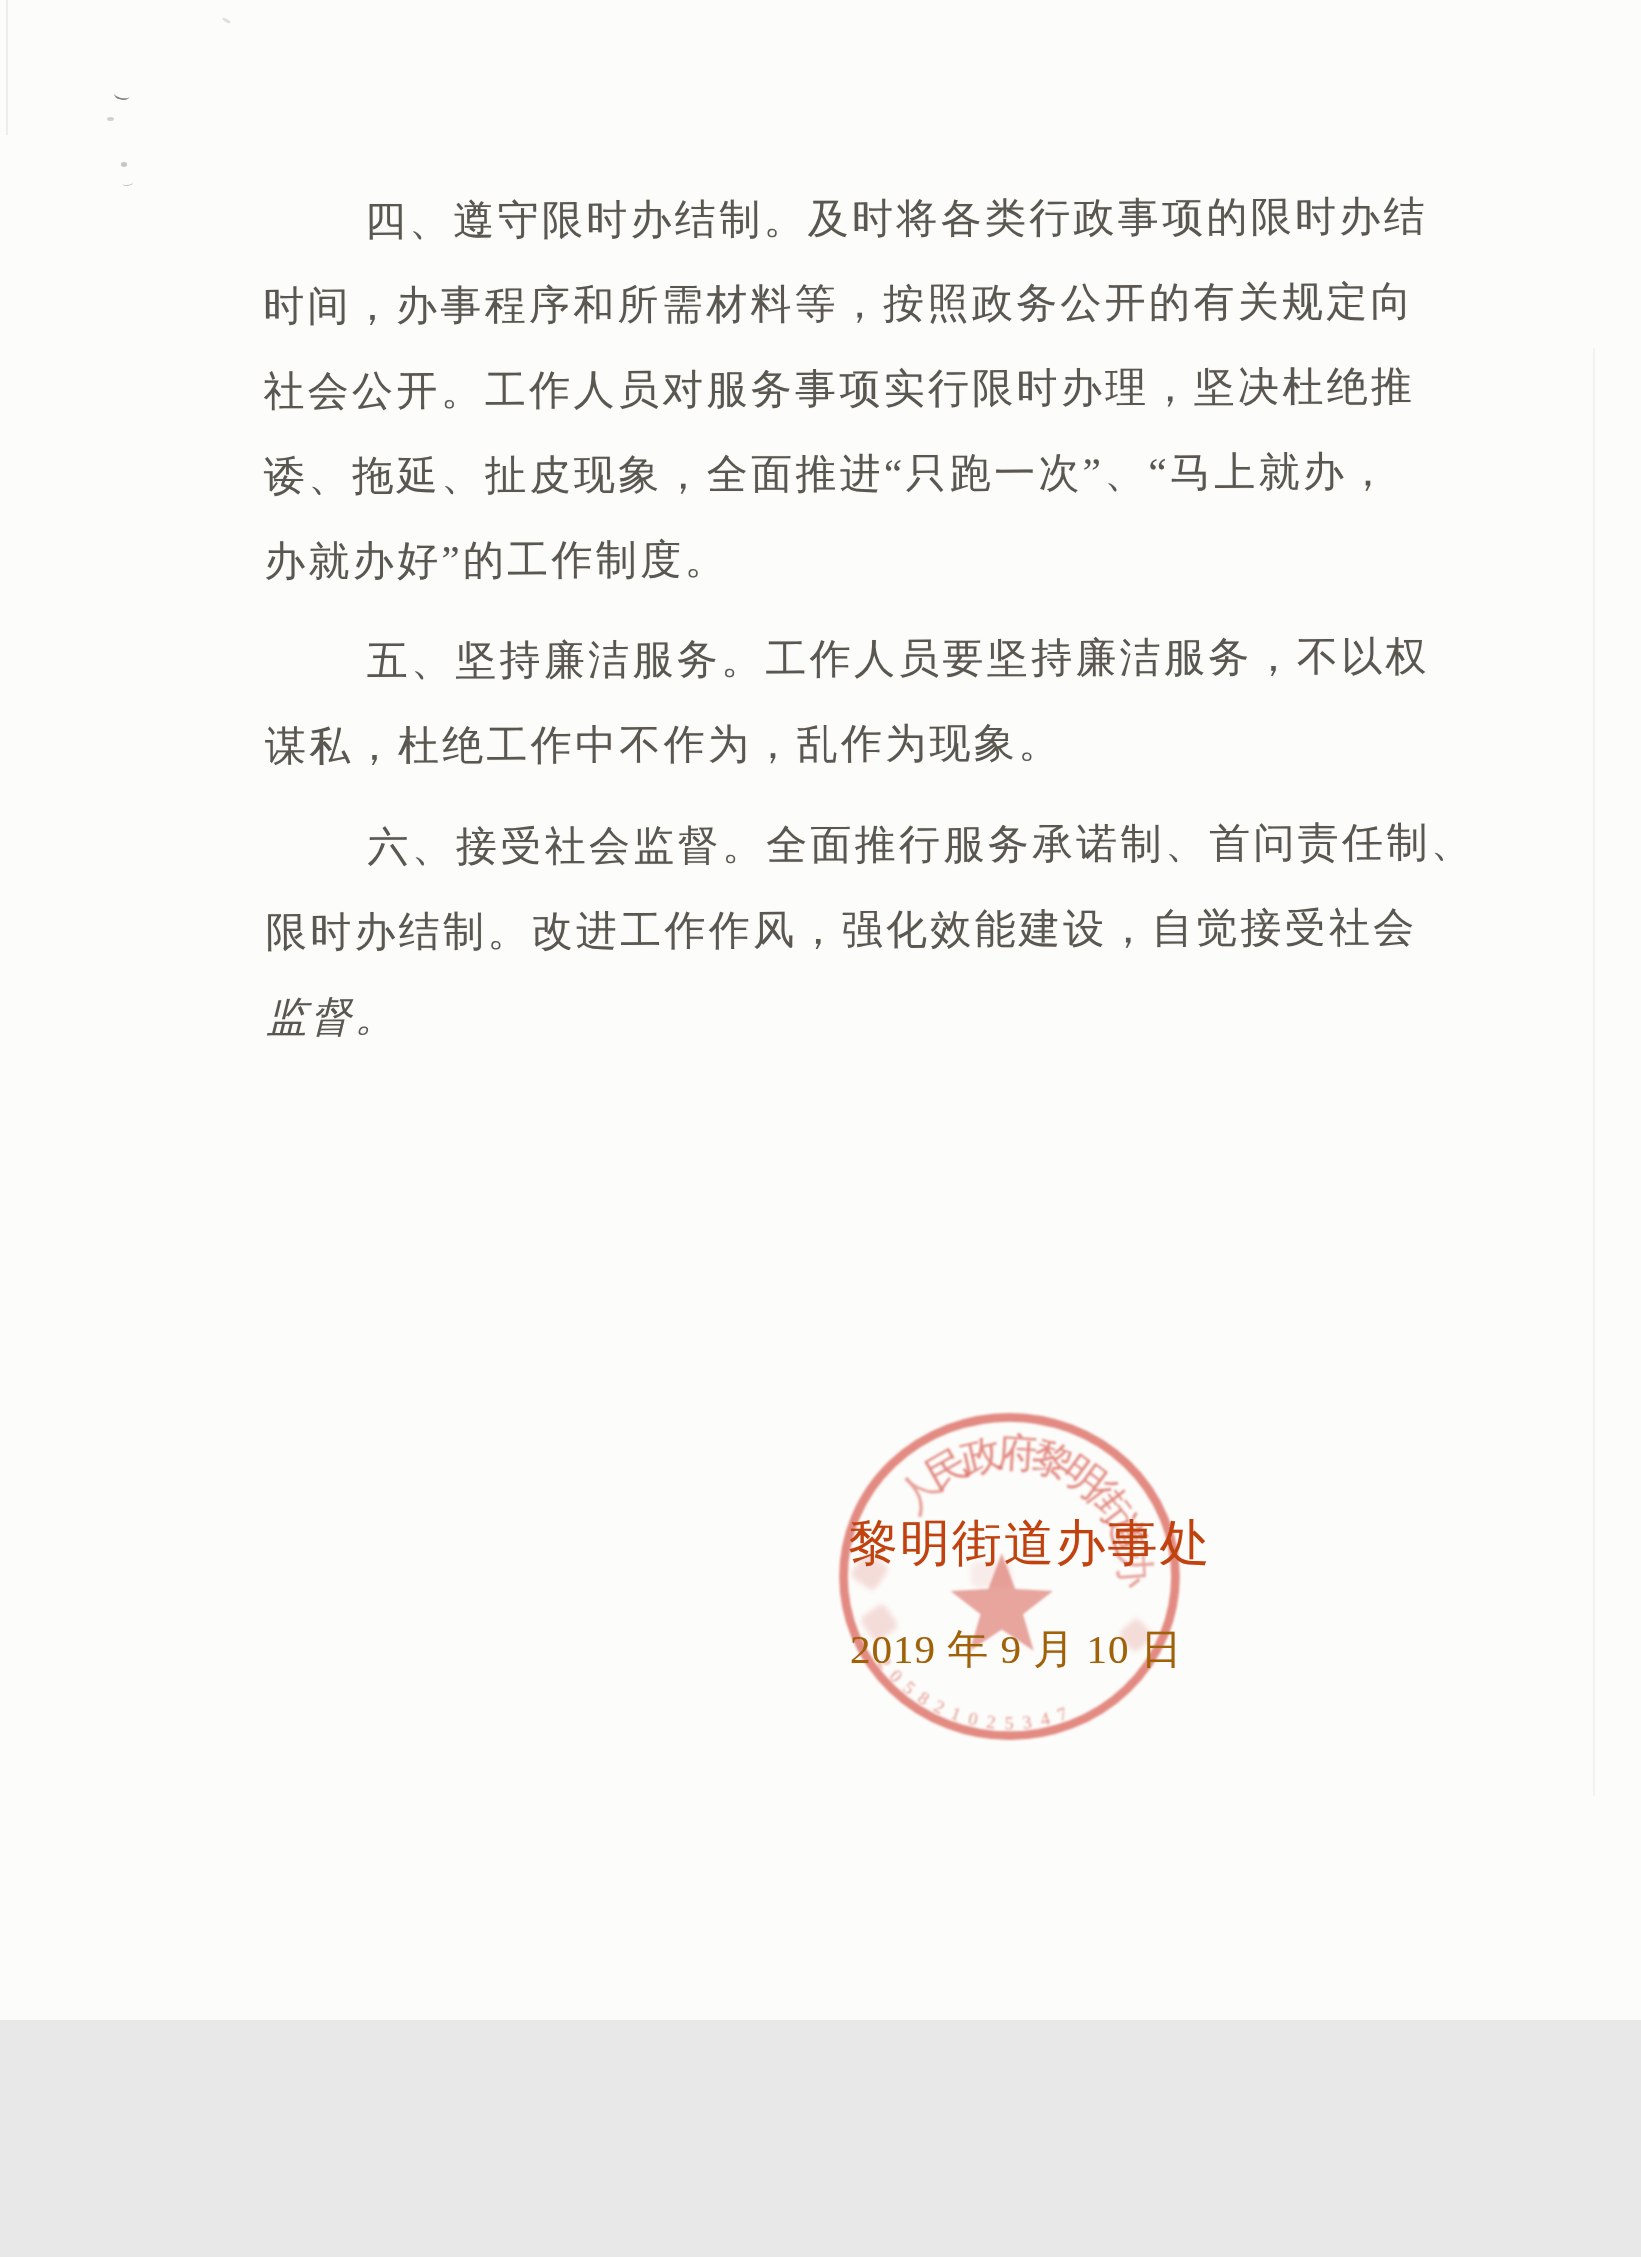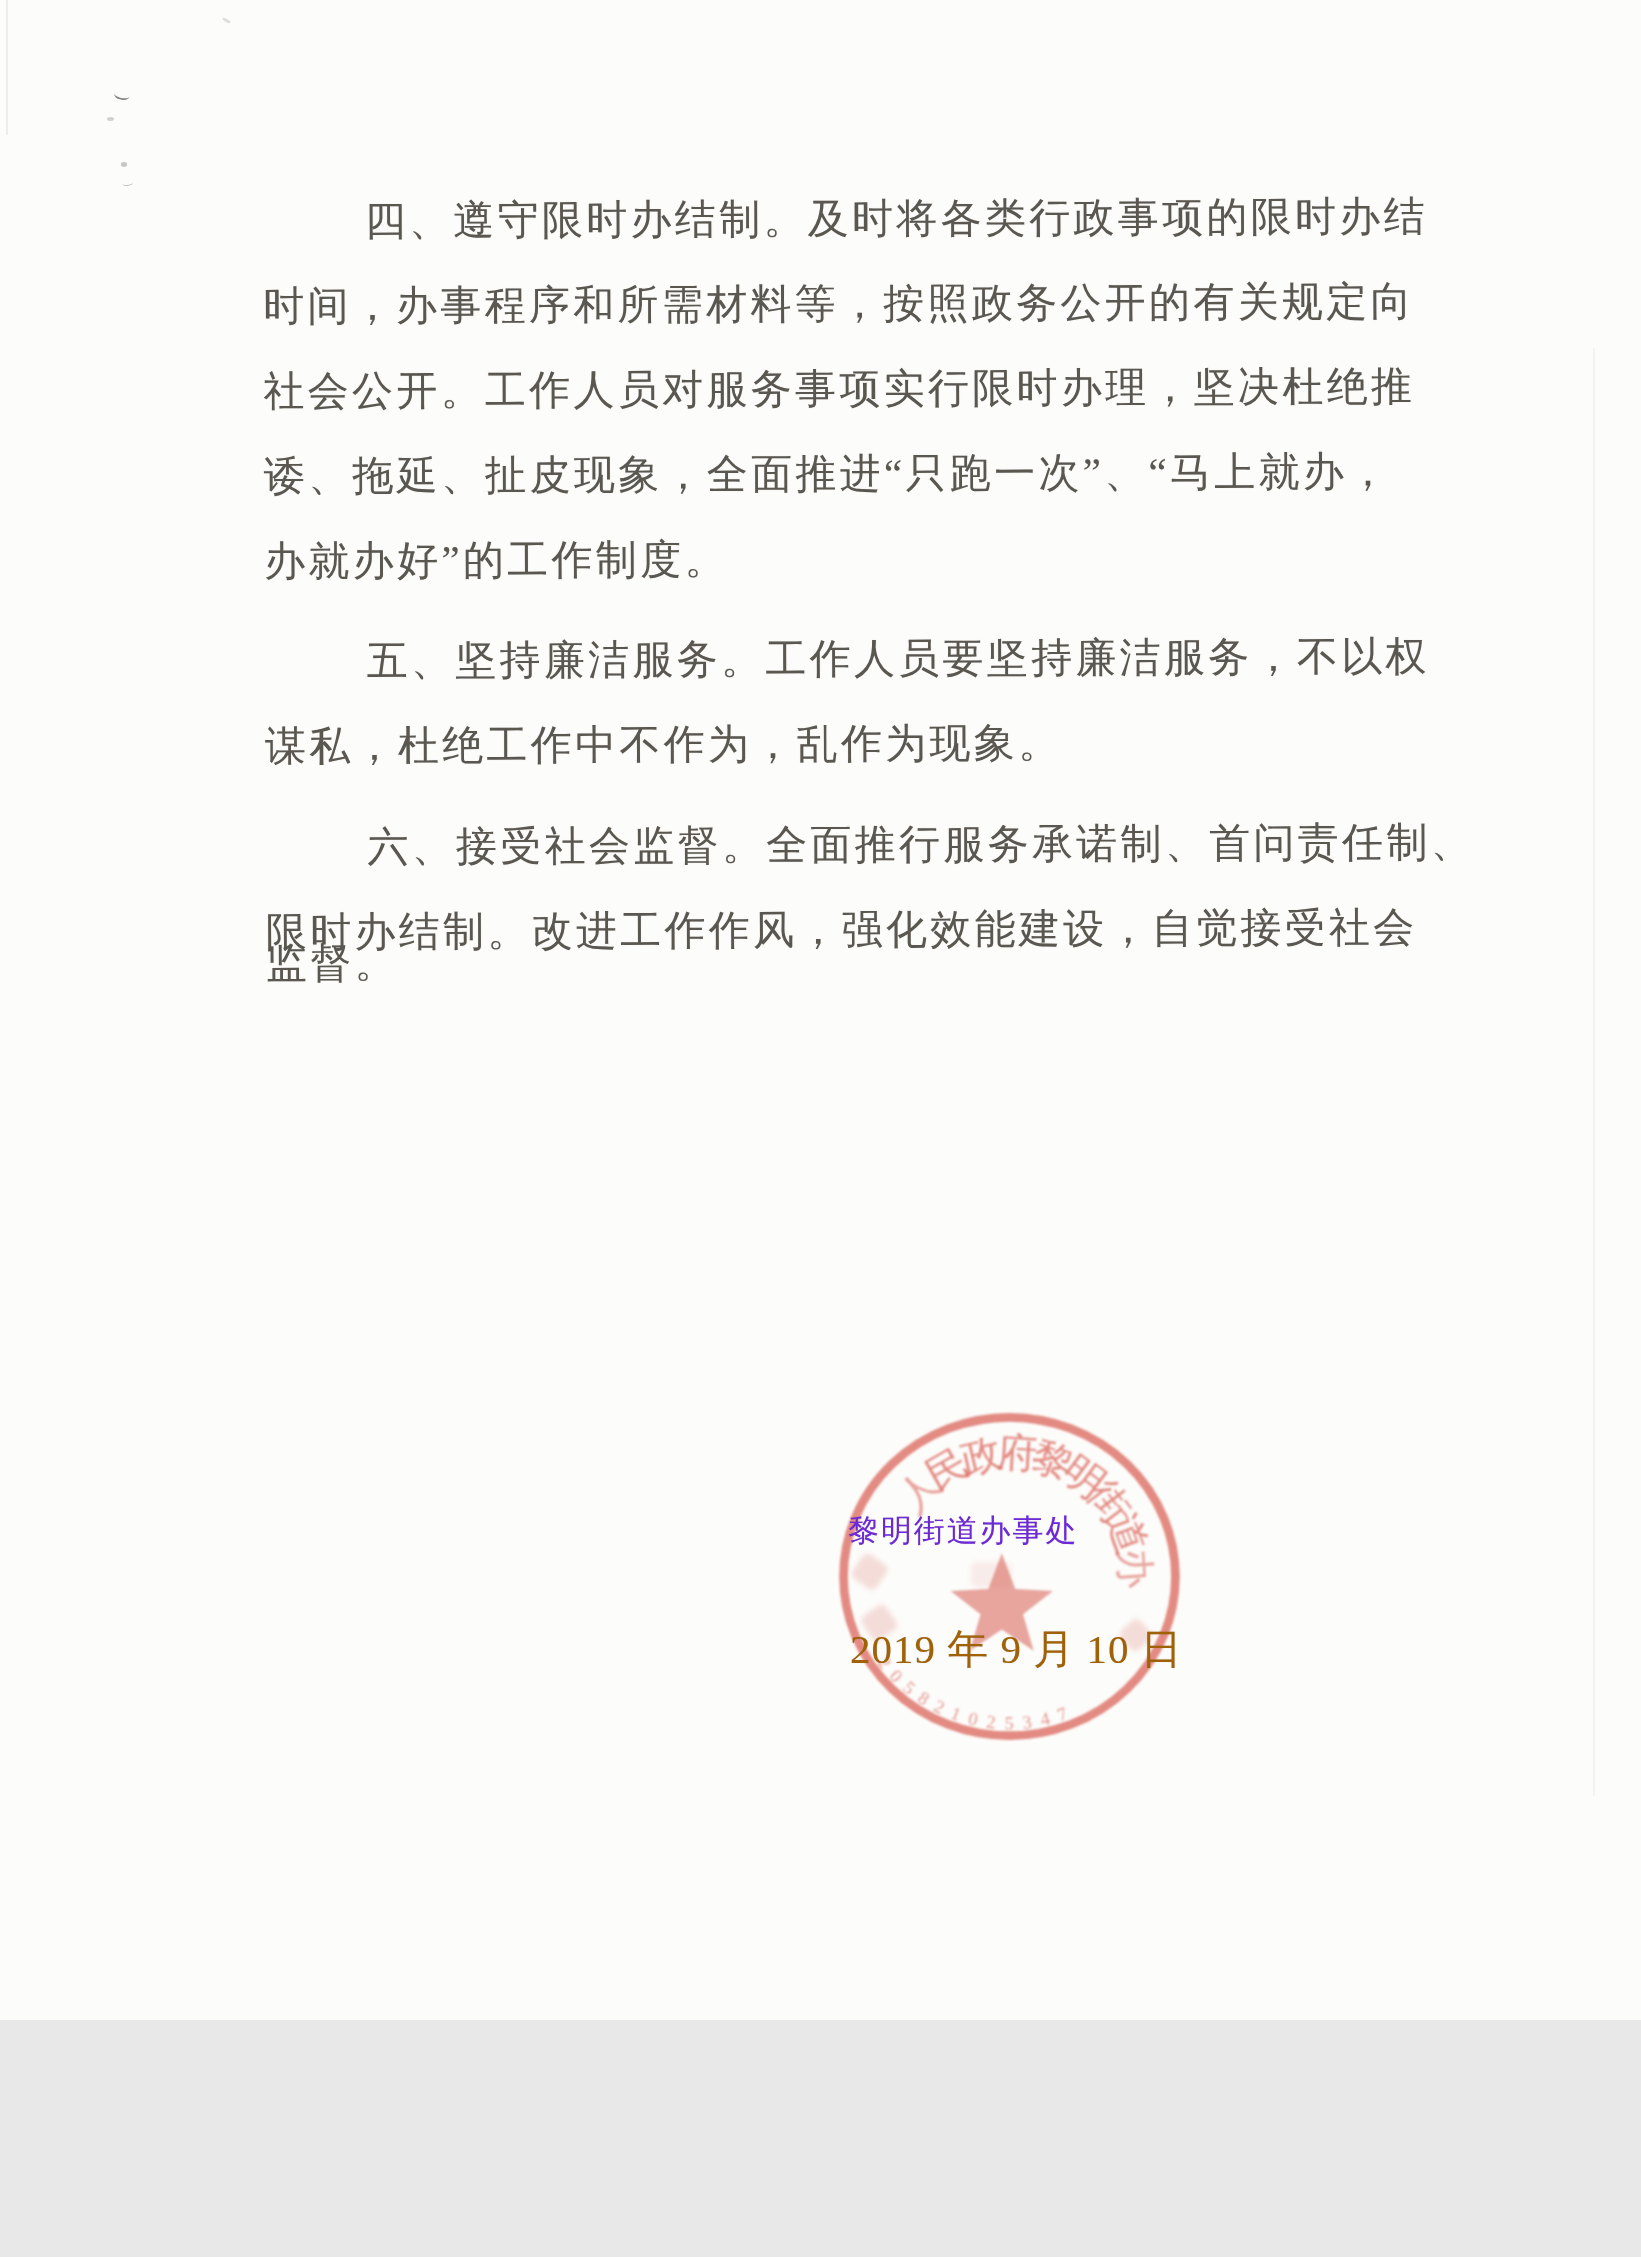--- a/index.html
+++ b/index.html
@@ -20,26 +20,26 @@
     font-size:41px;line-height:1.15;
     letter-spacing:3.3px;
     color:#5a5751;
     white-space:nowrap;
     text-shadow:0 0 1px rgba(90,87,81,.25);
   }
   .doc-line.cont{left:263px;}
   .doc-line.ind{left:365px;}
   .l0{top:198px;} .l1{top:283px;} .l2{top:368px;} .l3{top:453px;} .l4{top:538px;}
   .l5{top:638px;} .l6{top:723px;}
-  .l7{top:824px;} .l8{top:909px;} .l9{top:940px;}
+  .l7{top:824px;} .l8{top:909px;} .l9{top:994px;font-style:italic;}
 
   
   .signature{
     position:absolute;left:848px;top:1510px;
-    font-size:31px;letter-spacing:1.9px;color:#6d28d9;
+    font-size:50px;letter-spacing:1.9px;color:#c2410c;
     white-space:nowrap;z-index:5;
     text-shadow:0 0 1px rgba(70,68,64,.3);
     font-family:Liberation Serif, serif;
   }
   .doc-date{
     position:absolute;left:850px;top:1622px;
     font-size:41px;letter-spacing:1px;color:#a16207;
     white-space:nowrap;z-index:5;
     text-shadow:0 0 1px rgba(70,68,64,.3);
   }

